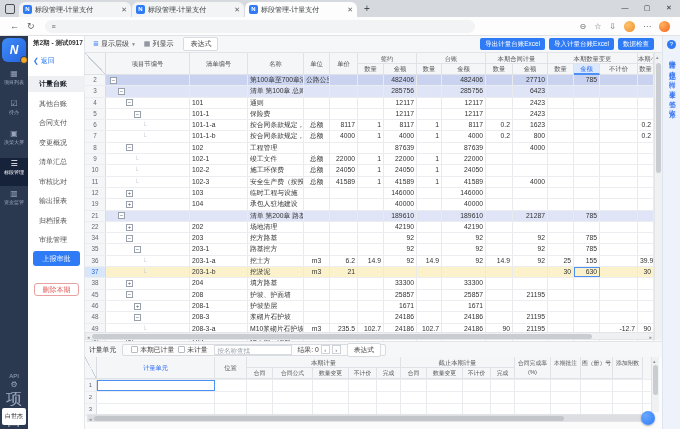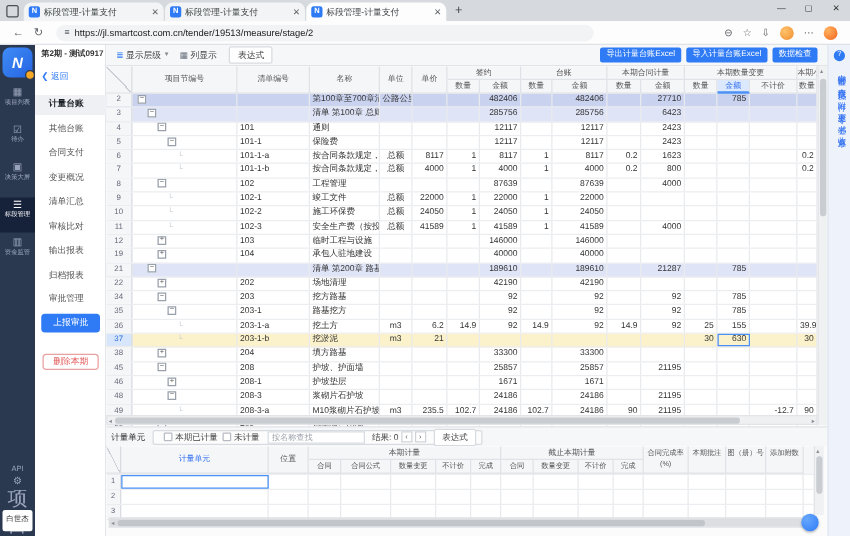--- a/index.html
+++ b/index.html
@@ -132,21 +132,20 @@
       <span class="winbtn">▢</span>
       <span class="winbtn">✕</span>
     </div>
   </div>
 
   <div class="addrbar">
     <span class="navico">←</span>
     <span class="navico">↻</span>
     <div class="urlpill">
       <span class="tuneico">≡</span>
-      <span class="urltext">https://jl.smartcost.com.cn/tender/19513/measure/stage/2</span>
     </div>
     <div class="addricons">
       <span>⊖</span>
       <span>☆</span>
       <span>⇩</span>
       <span class="avatar"></span>
       <span>⋯</span>
       <span class="brandorb"></span>
     </div>
   </div>

